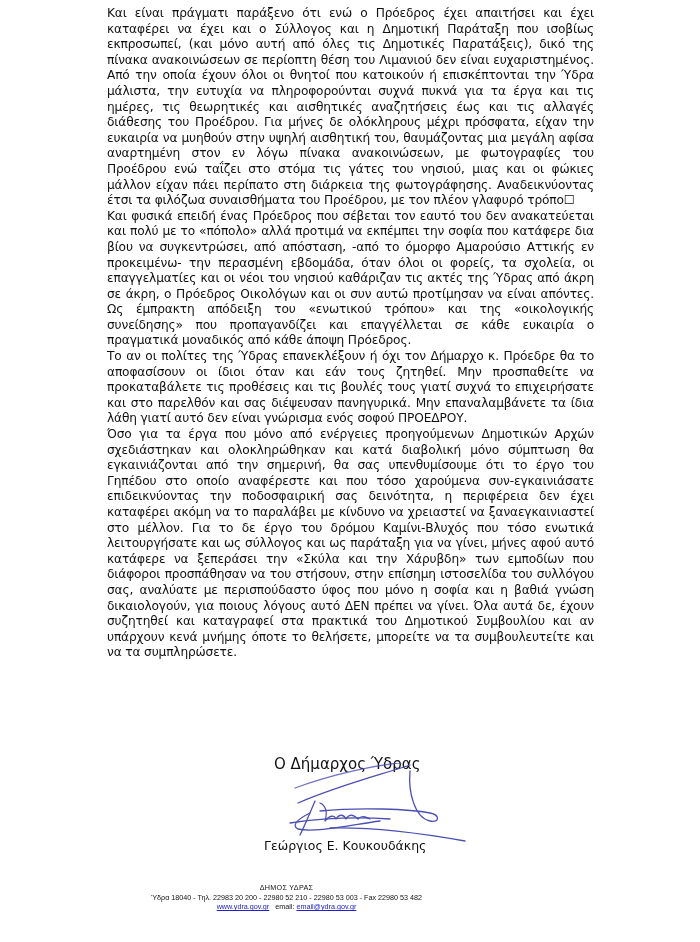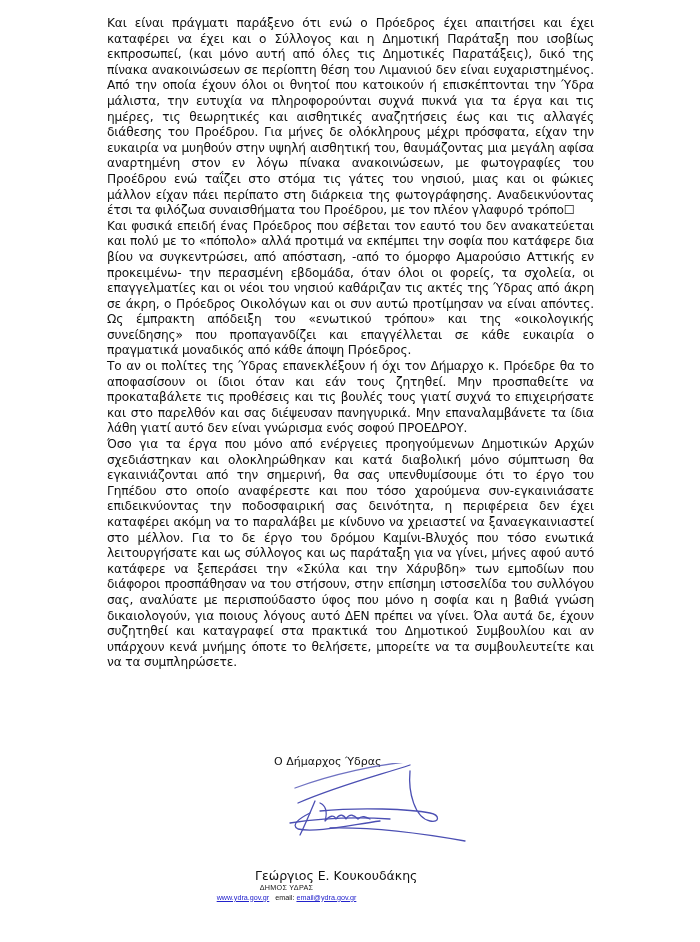--- a/index.html
+++ b/index.html
@@ -1,22 +1,22 @@
 <!DOCTYPE html>
 <html><head>
   <meta charset="utf-8">
   <style>
     html, body { margin: 0; padding: 0; background: #ffffff; }
     body { width: 700px; height: 942px; position: relative; overflow: hidden; font-family: "DejaVu Sans", sans-serif; color: #111; }
-    .page { position: absolute; left: 107px; top: 16px; width: 487px; }
+    .page { position: absolute; left: 107px; top: 6px; width: 487px; }
     .para { margin: 0; font-size: 12.2px; line-height: 15.6px; text-align: justify; letter-spacing: -0.15px; }
     .para.left { text-align: left; }
     .sig-block { position: absolute; left: 0; top: 755px; width: 700px; }
-    .sig-title { position: absolute; left: 274px; top: 0; font-size: 11px; text-align: right; }
-    .sig-name { position: absolute; left: 255px; top: 83px; font-size: 12.5px; margin-top: 30px; }
+    .sig-title { position: absolute; left: 274px; top: 0; font-size: 15px; text-align: right; }
+    .sig-name { position: absolute; left: 264px; top: 83px; font-size: 12.5px; }
     .signature { position: absolute; left: 270px; top: 8px; width: 200px; height: 80px; }
     .footer { position: absolute; left: 0; top: 883px; width: 573px; text-align: center; font-family: "Liberation Sans", sans-serif; font-size: 7.2px; line-height: 9.5px; color: #111; }
     .footer .org { font-weight: normal; letter-spacing: 0.3px; }
     .footer a { color: #2222cc; text-decoration: underline; }
   </style>
 </head>
 <body>
 
 <div class="page">
   <p class="para">Και είναι πράγματι παράξενο ότι ενώ ο Πρόεδρος έχει απαιτήσει και έχει καταφέρει να έχει και ο Σύλλογος και η Δημοτική Παράταξη που ισοβίως εκπροσωπεί, (και μόνο αυτή από όλες τις Δημοτικές Παρατάξεις), δικό της πίνακα ανακοινώσεων σε περίοπτη θέση του Λιμανιού δεν είναι ευχαριστημένος. Από την οποία έχουν όλοι οι θνητοί που κατοικούν ή επισκέπτονται την Ύδρα μάλιστα, την ευτυχία να πληροφορούνται συχνά πυκνά για τα έργα και τις ημέρες, τις θεωρητικές και αισθητικές αναζητήσεις έως και τις αλλαγές διάθεσης του Προέδρου. Για μήνες δε ολόκληρους μέχρι πρόσφατα, είχαν την ευκαιρία να μυηθούν στην υψηλή αισθητική του, θαυμάζοντας μια μεγάλη αφίσα αναρτημένη στον εν λόγω πίνακα ανακοινώσεων, με φωτογραφίες του Προέδρου ενώ ταΐζει στο στόμα τις γάτες του νησιού, μιας και οι φώκιες μάλλον είχαν πάει περίπατο στη διάρκεια της φωτογράφησης. Αναδεικνύοντας έτσι τα φιλόζωα συναισθήματα του Προέδρου, με τον πλέον γλαφυρό τρόπο☐</p>
@@ -37,18 +37,19 @@
       <path d="M50 40 C55 42 58 48 55 58 C60 52 64 52 66 56 C70 50 74 52 76 56 C80 50 84 52 88 56 C92 52 96 54 100 56"></path>
       <path d="M60 65 C100 64 150 70 195 78"></path>
       <path d="M20 60 C60 54 90 54 120 56"></path>
     </g>
   </svg>
   <div class="sig-name">Γεώργιος Ε. Κουκουδάκης</div>
 </div>
 
 <div class="footer">
   <div class="org">ΔΗΜΟΣ ΥΔΡΑΣ</div>
+  <div>Ύδρα 18040 - Τηλ. 22983 20 200 - 22980 52 210 - 22980 53 003 - Fax 22980 53 482</div>
   <div>
     <a>www.ydra.gov.gr</a>
     &nbsp;&nbsp;<span>email:</span>
     <a>email@ydra.gov.gr</a>
   </div>
 </div>
 
 </body></html>

